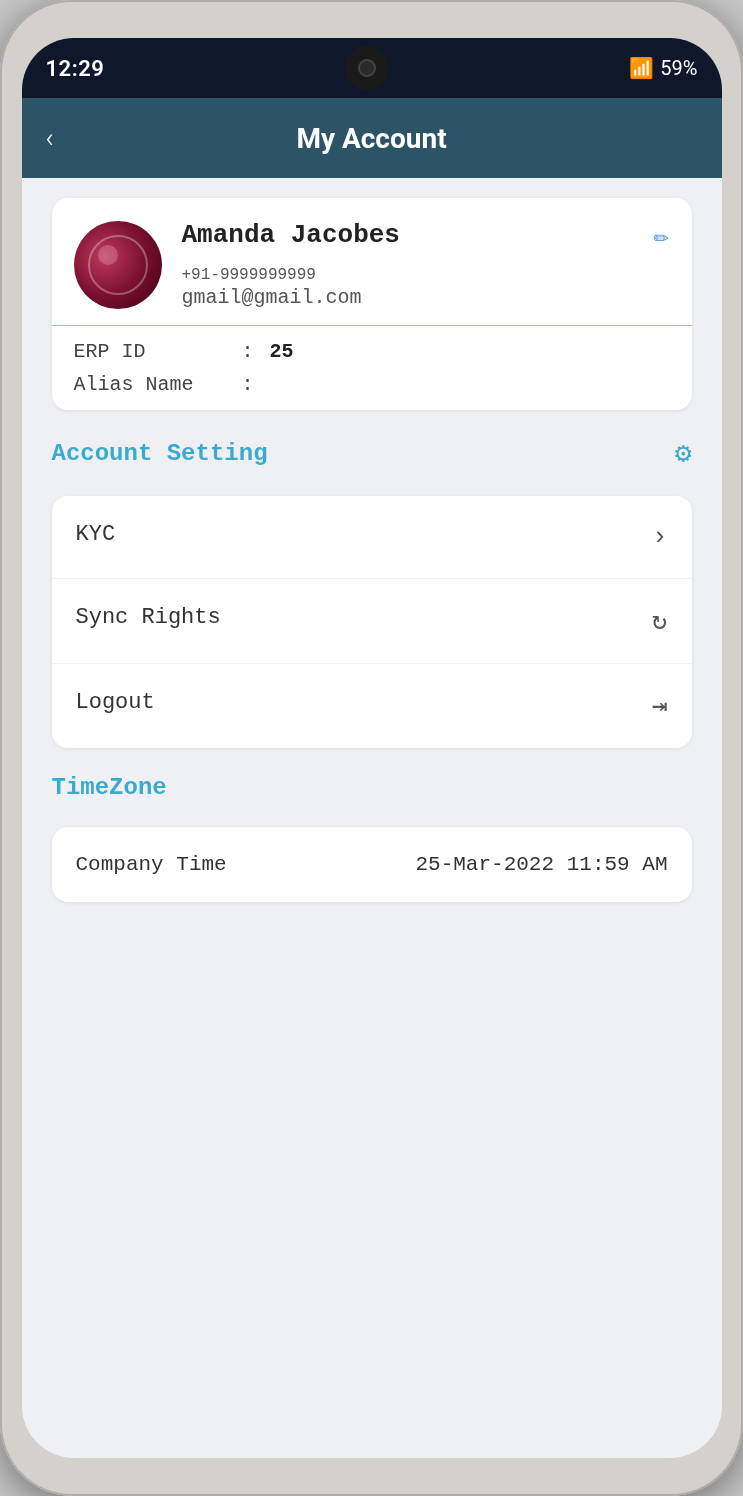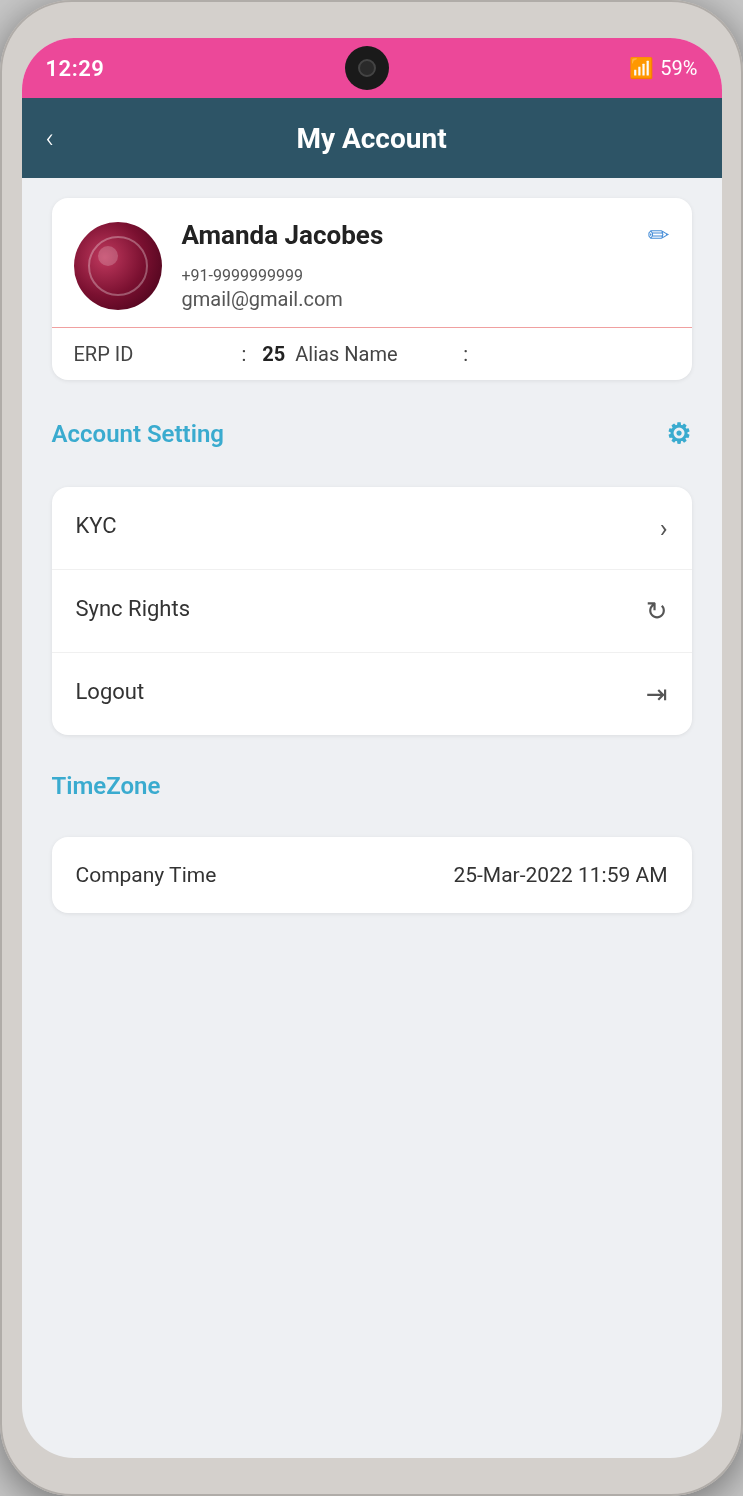--- a/index.html
+++ b/index.html
@@ -34,21 +34,21 @@
       border-radius: 52px;
       margin-top: 38px;
       overflow: hidden;
       display: flex;
       flex-direction: column;
       position: relative;
     }
 
     
     .status-bar {
-      background: #ec4899;
+      background: #0f172a;
       width: 100%;
       height: 60px;
       display: flex;
       align-items: center;
       justify-content: space-between;
       padding: 4px 24px;
       flex-shrink: 0;
     }
 
     .status-left {
@@ -112,21 +112,22 @@
       font-weight: 700;
     }
 
     
     .content-area {
       flex: 1;
       overflow-y: auto;
       padding: 20px 30px;
       display: flex;
       flex-direction: column;
-      gap: 37px;
+      gap: 26px;
+      font-family: Liberation Mono, monospace;
     }
 
     
     .profile-card {
       background: #fff;
       border-radius: 16px;
       overflow: hidden;
       box-shadow: 0 1px 4px rgba(0,0,0,0.08);
     }
 
@@ -195,21 +196,21 @@
       right: 22px;
       color: #4a90d9;
       font-size: 26px;
       cursor: pointer;
     }
 
     .profile-bottom {
       border-top: 1.5px solid #f0a0a0;
       padding: 14px 22px;
       display: flex;
-      flex-direction: row;
+      flex-direction: column;
       gap: 10px;
     }
 
     .profile-field {
       display: flex;
       align-items: center;
       gap: 8px;
       font-size: 20px;
       color: #444;
     }

